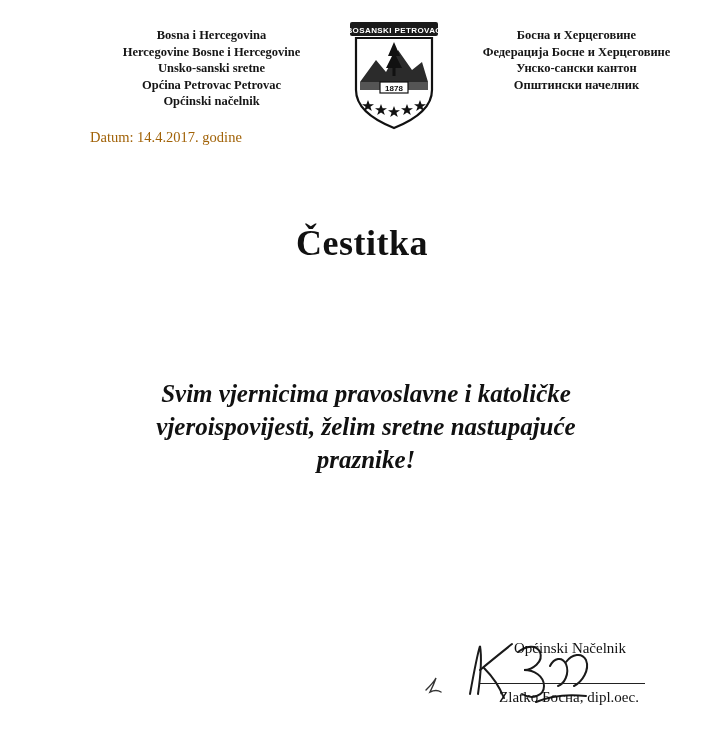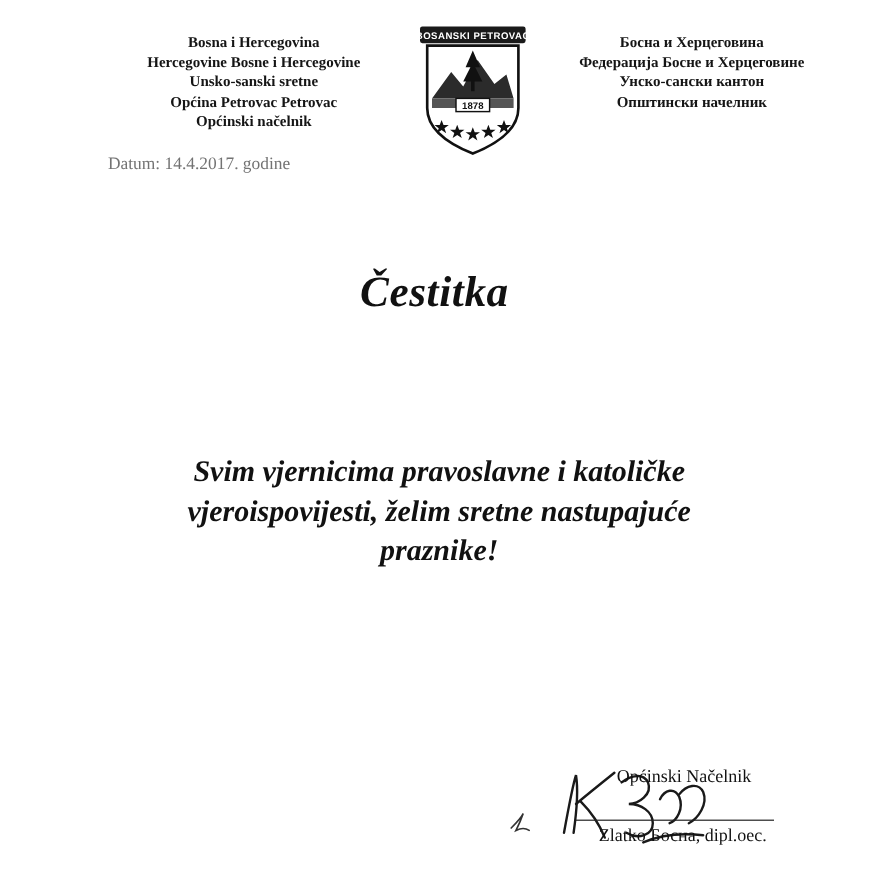--- a/index.html
+++ b/index.html
@@ -68,33 +68,32 @@
   .crest svg {
     display: block;
   }
 
   
   .date-line {
     position: absolute;
     left: 90px;
     top: 129px;
     font-size: 14.5px;
-    color: #737373;
+    color: #a16207;
   }
 
   
   .title {
     position: absolute;
     top: 222px;
     left: 0;
     width: 724px;
     text-align: center;
     font-size: 36px;
     font-weight: bold;
-    font-style: italic;
     letter-spacing: 0.5px;
   }
 
   
   .body-text {
     position: absolute;
     top: 377px;
     left: 86px;
     width: 560px;
     text-align: center;
@@ -189,21 +188,21 @@
             <polygon points="39,84 40.6,88.2 45,88.2 41.4,90.8 42.8,95 39,92.4 35.2,95 36.6,90.8 33,88.2 37.4,88.2"></polygon>
             <polygon points="52,86 53.6,90.2 58,90.2 54.4,92.8 55.8,97 52,94.4 48.2,97 49.6,92.8 46,90.2 50.4,90.2"></polygon>
             <polygon points="65,84 66.6,88.2 71,88.2 67.4,90.8 68.8,95 65,92.4 61.2,95 62.6,90.8 59,88.2 63.4,88.2"></polygon>
             <polygon points="78,80 79.6,84.2 84,84.2 80.4,86.8 81.8,91 78,88.4 74.2,91 75.6,86.8 72,84.2 76.4,84.2"></polygon>
           </g>
         </svg>
       </div>
     </div>
 
     <div class="header-col right">
-      <div>Босна и Херцеговина</div>
+      <div>Босна и Херцеговине</div>
       <div>Федерација Босне и Херцеговине</div>
       <div>Унско-сански кантон</div>
       <div>Општински начелник</div>
     </div>
 
   </div>
 
   <div class="date-line">Datum: 14.4.2017. godine</div>
 
   <div class="title">Čestitka</div>

